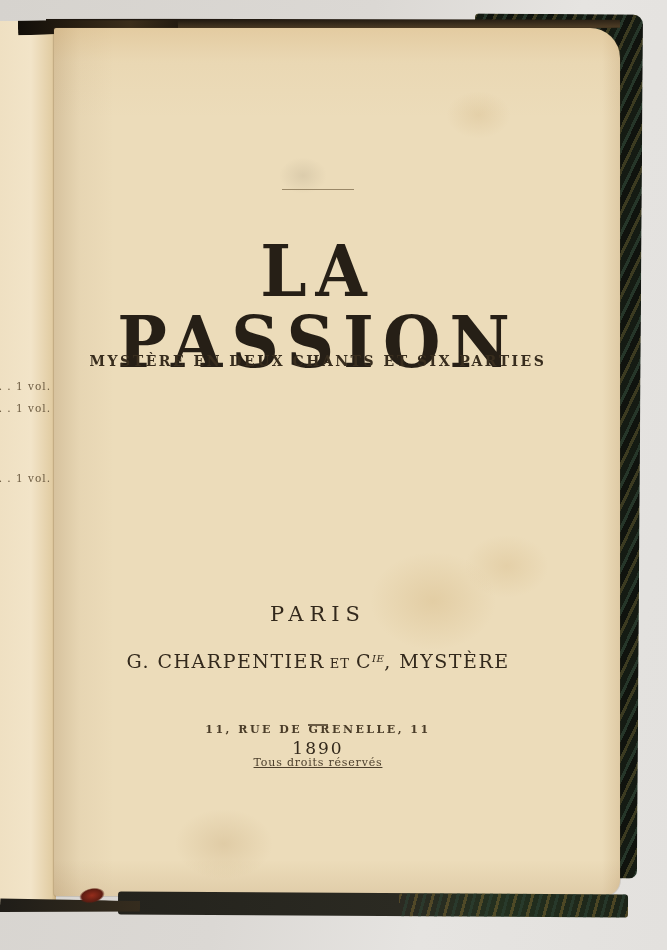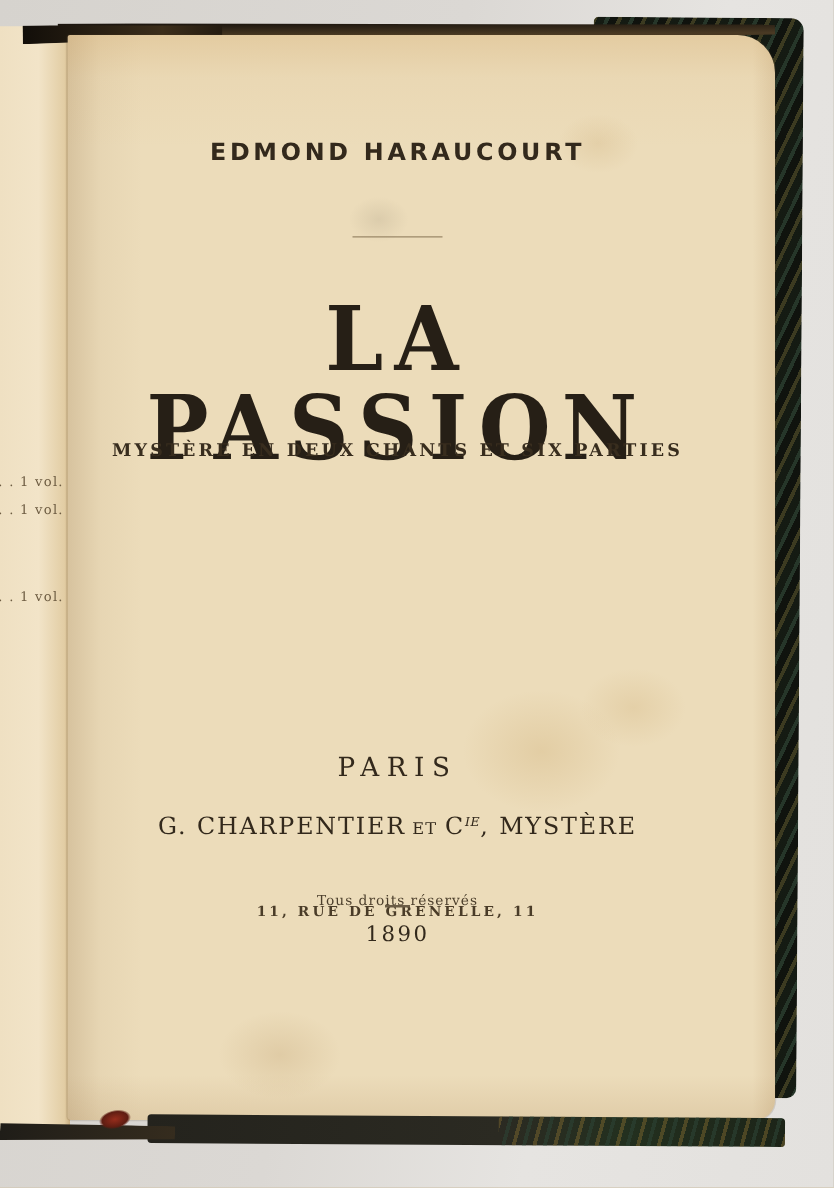--- a/index.html
+++ b/index.html
@@ -91,40 +91,39 @@
   .main-title{top:213px;font:bold 66px/1 "DejaVu Serif","Liberation Serif",serif;letter-spacing:9px;color:#261f16;transform:scaleY(1.08);}
   .subtitle{top:326px;font:bold 14px/1 "DejaVu Serif","Liberation Serif",serif;letter-spacing:2.5px;color:#382d1e;}
   .city{top:576px;font:21px/1 "DejaVu Serif","Liberation Serif",serif;letter-spacing:6px;color:#33291c;}
   .publisher{top:624px;font:19px/1 "DejaVu Serif","Liberation Serif",serif;letter-spacing:1.5px;color:#33291c;white-space:nowrap;}
   .publisher .small-et{font-size:13px;letter-spacing:1px;margin:0 6px 16px 5px;}
   .publisher sup{font-size:10px;vertical-align:6px;letter-spacing:.5px;font-style:italic;}
   .address{top:696px;font:bold 11px/1 "DejaVu Serif","Liberation Serif",serif;letter-spacing:2.5px;color:#4a3c28;}
   .rule-2{top:683px;}
   .rule-2 i{display:inline-block;width:20px;height:2px;background:#6b5c45;}
   .year{top:697px;font:17px/1 "DejaVu Serif","Liberation Serif",serif;letter-spacing:2px;color:#33291c;margin-top:15px;}
-  .rights{top:687px;font:11px/1 "DejaVu Serif","Liberation Serif",serif;letter-spacing:.8px;color:#4c3f2c;}
+  .rights{top:729px;font:11px/1 "DejaVu Serif","Liberation Serif",serif;letter-spacing:.8px;color:#4c3f2c;text-decoration:underline;}
 </style>
 </head>
 <body>
 
 <div class="stage" style="--paper: #ecdcba; --ink: #2d261b; --marble: #1d241c; --red: #962d1c;">
 
   <div class="marble"></div>
   <div class="top-edge"></div>
 
   <div class="left-page">
     <span class="frag" style="top:360px">. . . . .  1 vol.</span>
     <span class="frag" style="top:382px">. . . . .  1 vol.</span>
     <span class="frag" style="top:452px">. . . . .  1 vol.</span>
   </div>
   <div class="left-top-edge"></div>
 
   <div class="title-page">
     <div class="content">
-      <div class="author">EDMOND HARAUCOURT</div>
       <div class="rule-1"><i></i></div>
       <div class="main-title">LA PASSION</div>
       <div class="subtitle">MYSTÈRE EN DEUX CHANTS ET SIX PARTIES</div>
       <div class="city">PARIS</div>
       <div class="publisher"><span>G. CHARPENTIER</span><span class="small-et">ET</span><span>C</span><sup>IE</sup><span>, MYSTÈRE</span></div>
       <div class="address">11, RUE DE GRENELLE, 11</div>
       <div class="rule-2"><i></i></div>
       <div class="year">1890</div>
       <div class="rights">Tous droits réservés</div>
     </div>

